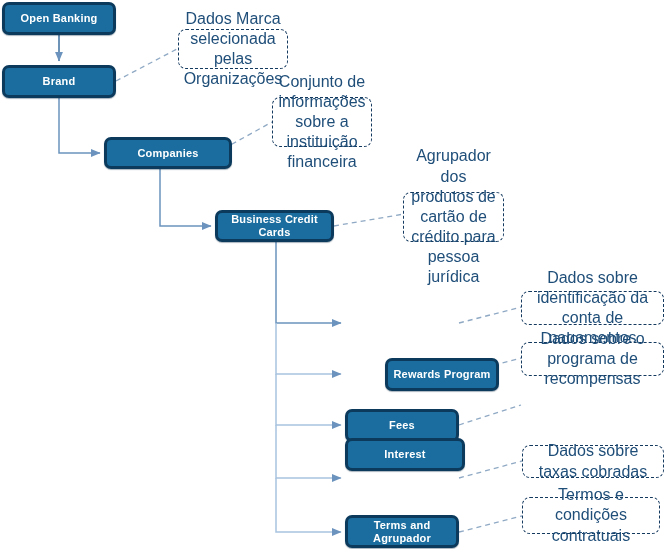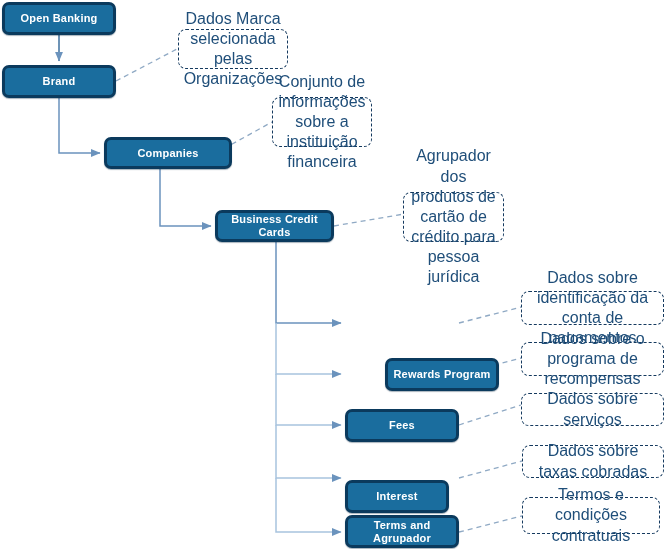--- a/index.html
+++ b/index.html
@@ -103,33 +103,32 @@
 
   <div class="node" style="left:104px; top:137px; width:128px; height:32px;">Companies</div>
 
   <div class="node" style="left:215px; top:210px; width:119px; height:32px;">Business Credit Cards</div>
 
 
   <div class="node" style="left:345px; top:358px; width:114px; height:33px;margin-left:40px;">Rewards Program</div>
 
   <div class="node" style="left:345px; top:409px; width:114px; height:33px;">Fees</div>
 
-  <div class="node" style="left:345px; top:480px; width:104px; height:33px;">Interest</div>
+  <div class="node" style="left:345px; top:438px; width:120px; height:33px;">Interest</div>
 
   <div class="node" style="left:345px; top:515px; width:114px; height:33px;">Terms and Agrupador</div>
 
   <div class="note" style="left:178px; top:29px; width:110px; height:40px;">Dados Marca selecionada pelas Organizações</div>
 
   <div class="note" style="left:272px; top:97px; width:100px; height:50px;">Conjunto de informações sobre a instituição financeira</div>
 
   <div class="note" style="left:403px; top:192px; width:101px; height:50px;">Agrupador dos produtos de cartão de crédito para pessoa jurídica</div>
 
   <div class="note" style="left:521px; top:291px; width:143px; height:34px;">Dados sobre identificação da conta de pagamentos</div>
 
   <div class="note" style="left:521px; top:342px; width:143px; height:34px;">Dados sobre o programa de recompensas</div>
 
-  <div class="note" style="left:521px; top:393px; width:143px; height:33px;">Dados sobre serviços</div>
 
   <div class="note" style="left:522px; top:445px; width:142px; height:33px;">Dados sobre taxas cobradas</div>
 
   <div class="note" style="left:522px; top:497px; width:138px; height:37px;">Termos e condições contratuais</div>
 
 </div>
 
 </body></html>

